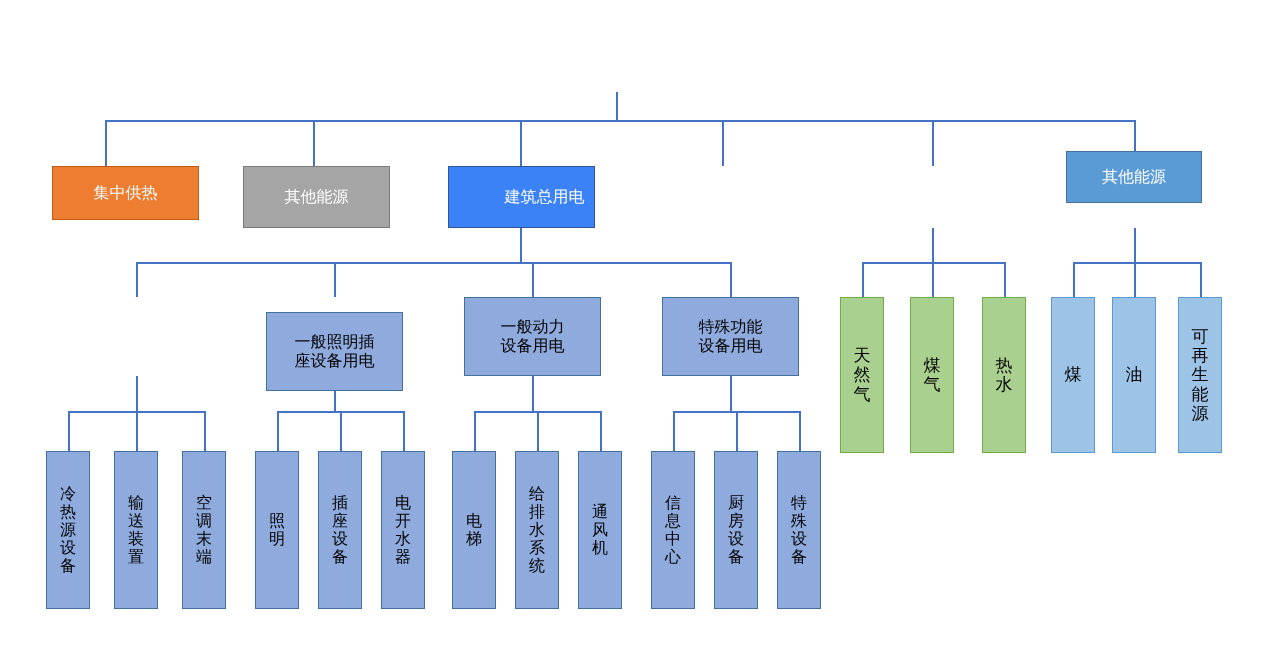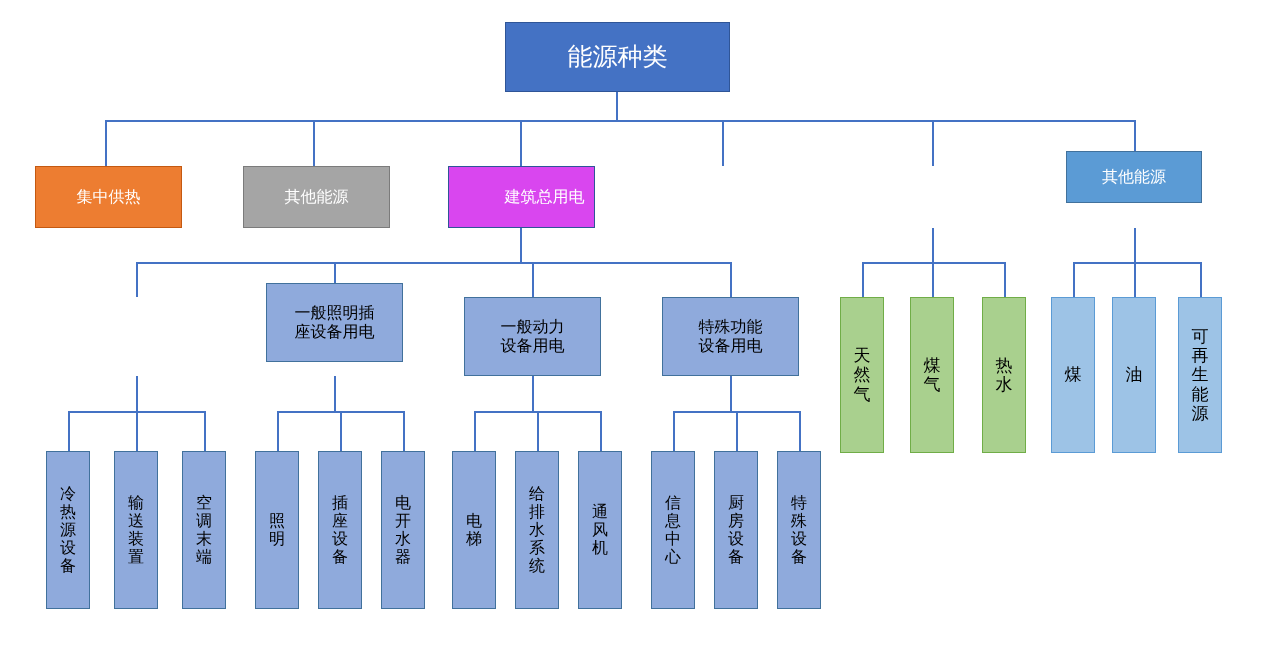--- a/index.html
+++ b/index.html
@@ -19,21 +19,21 @@
     line-height:1.18;
     z-index:2;
   }
   .node .lbl{display:block;white-space:pre-line;}
 
   
   .lv-root{background:#4472C4;color:#ffffff;font-size:25px;border-color:#2F5597;}
   .lv2{color:#ffffff;font-size:16px;}
   .lv2.c-orange{background:#ED7D31;border-color:#C45911;}
   .lv2.c-gray{background:#A5A5A5;border-color:#7B7B7B;}
-  .lv2.c-blue{background:#d946ef;border-color:#2F5597;padding-left:46px;}
+  .lv2.c-blue{background:#3b82f6;border-color:#2F5597;padding-left:46px;}
   .lv2.c-yellow{background:#FFC000;border-color:#BF9000;}
   .lv2.c-green{background:#70AD47;border-color:#548235;}
   .lv2.c-lblue{background:#5B9BD5;border-color:#41719C;}
 
   .lv3{background:#8FAADC;color:#000000;font-size:16px;border-color:#41719C;}
   .lv4{background:#8FAADC;color:#000000;font-size:16px;border-color:#41719C;}
 
   .v-green{background:#A9D08E;color:#000000;font-size:17px;border-color:#70AD47;}
   .v-lblue{background:#9DC3E6;color:#000000;font-size:17px;border-color:#5B9BD5;}
 
@@ -95,38 +95,35 @@
   <div class="ln v" style="left:474px;top:411px;height:40px;"></div>
   <div class="ln v" style="left:537px;top:411px;height:40px;"></div>
   <div class="ln v" style="left:600px;top:411px;height:40px;"></div>
 
   <div class="ln v" style="left:730px;top:376px;height:36px;"></div>
   <div class="ln h" style="left:673px;top:411px;width:126px;"></div>
   <div class="ln v" style="left:673px;top:411px;height:40px;"></div>
   <div class="ln v" style="left:736px;top:411px;height:40px;"></div>
   <div class="ln v" style="left:799px;top:411px;height:40px;"></div>
 
-  <div class="node lv-root" style="left:505px;top:22px;width:225px;height:70px;">
-    <span class="lbl">能源种类</span>
-  </div>
-
-  <div class="node lv2 c-orange" style="left:35px;top:166px;width:147px;height:62px;">
+
+  <div class="node lv2 c-orange" style="left:52px;top:166px;width:147px;height:54px;">
     <span class="lbl">集中供热</span>
   </div>
   <div class="node lv2 c-gray" style="left:243px;top:166px;width:147px;height:62px;">
     <span class="lbl">其他能源</span>
   </div>
   <div class="node lv2 c-blue" style="left:448px;top:166px;width:147px;height:62px;">
     <span class="lbl">建筑总用电</span>
   </div>
   <div class="node lv2 c-lblue" style="left:1066px;top:151px;width:136px;height:52px;">
     <span class="lbl">其他能源</span>
   </div>
 
-  <div class="node lv3" style="left:266px;top:283px;width:137px;height:79px;">
+  <div class="node lv3" style="left:266px;top:312px;width:137px;height:79px;">
     <span class="lbl">一般照明插
 座设备用电</span>
   </div>
   <div class="node lv3" style="left:464px;top:297px;width:137px;height:79px;">
     <span class="lbl">一般动力
 设备用电</span>
   </div>
   <div class="node lv3" style="left:662px;top:297px;width:137px;height:79px;">
     <span class="lbl">特殊功能
 设备用电</span>

